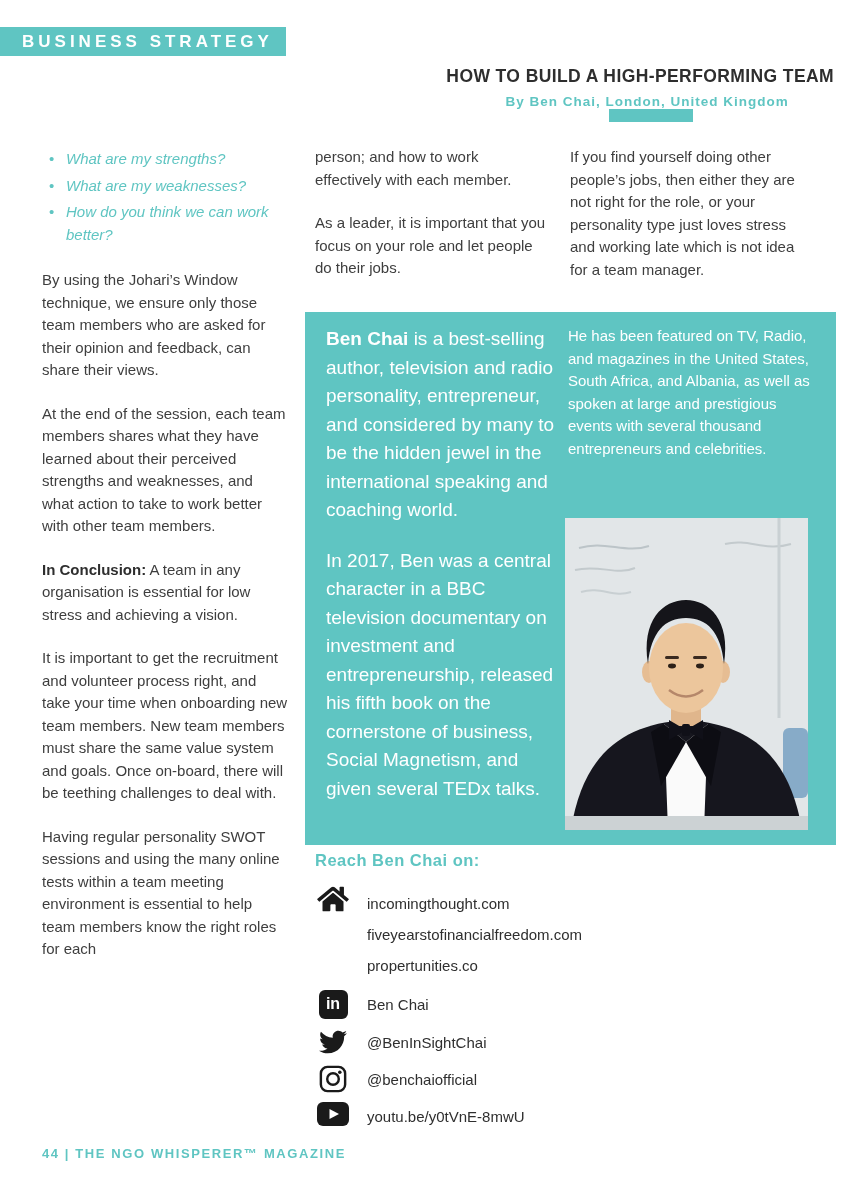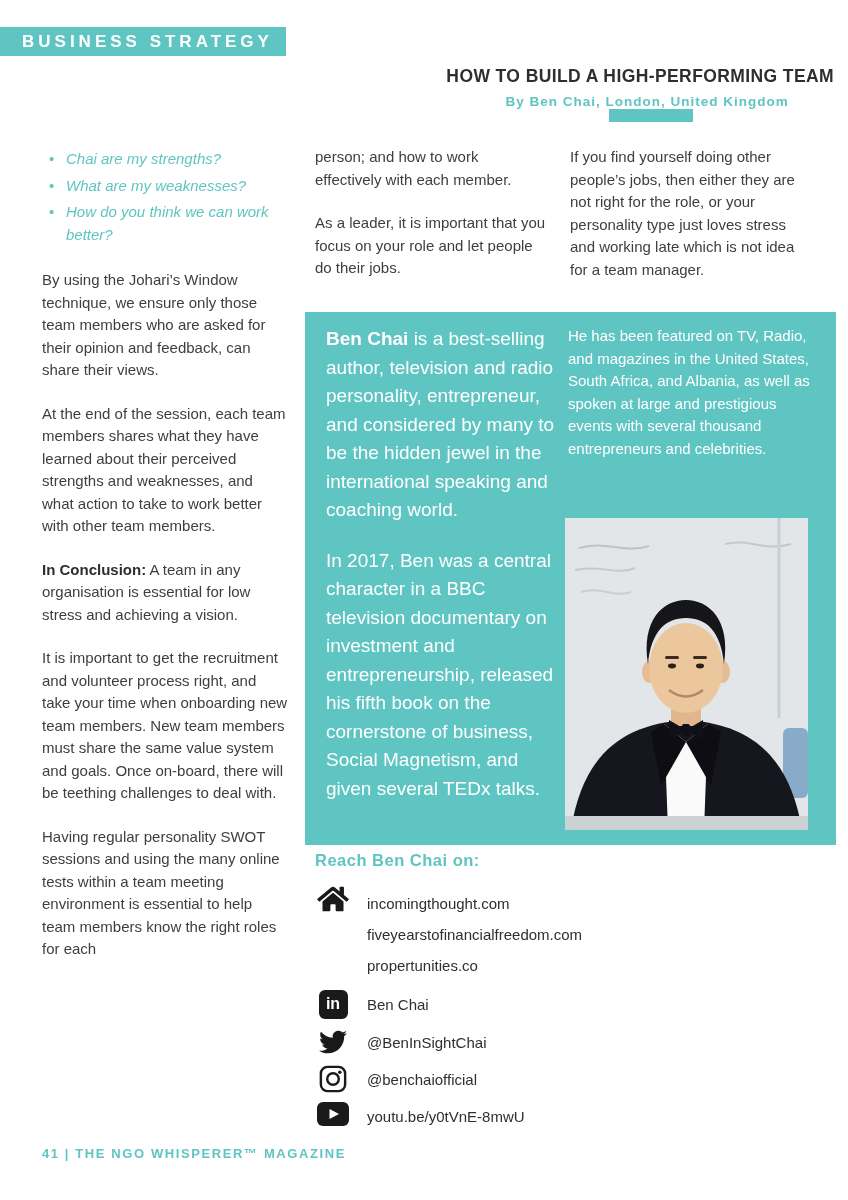--- a/index.html
+++ b/index.html
@@ -171,21 +171,21 @@
   <div class="header-block">
     <div class="article-title">HOW TO BUILD A HIGH-PERFORMING TEAM</div>
     <div class="byline-row">
       <span class="byline">By Ben Chai, London, United Kingdom</span>
       <span class="byline-bar"></span>
     </div>
   </div>
 
   <div class="col col1">
     <ul class="q-list">
-      <li>Chai are my strengths?</li>
+      <li>What are my strengths?</li>
       <li>What are my weaknesses?</li>
       <li>How do you think we can work better?</li>
     </ul>
     <p class="para">By using the Johari’s Window technique, we ensure only those team members who are asked for their opinion and feedback, can share their views.</p>
     <p class="para">At the end of the session, each team members shares what they have learned about their perceived strengths and weaknesses, and what action to take to work better with other team members.</p>
     <p class="para"><strong>In Conclusion:</strong><span> A team in any organisation is essential for low stress and achieving a vision.</span></p>
     <p class="para">It is important to get the recruitment and volunteer process right, and take your time when onboarding new team members. New team members must share the same value system and goals.  Once on-board, there will be teething challenges to deal with.</p>
     <p class="para">Having regular personality SWOT sessions and using the many online tests within a team meeting environment is essential to help team members know the right roles for each</p>
   </div>
 
@@ -305,15 +305,15 @@
           <rect x="0" y="0" width="32" height="24" rx="6" fill="#1a1a1a"></rect>
           <polygon points="12.5,7 22,12 12.5,17" fill="#ffffff"></polygon>
         </svg>
       </span>
       <div class="clines">
         <div class="cline">youtu.be/y0tVnE-8mwU</div>
       </div>
     </div>
   </div>
 
-  <div class="footer">41  |  THE NGO WHISPERER™ MAGAZINE</div>
+  <div class="footer">44  |  THE NGO WHISPERER™ MAGAZINE</div>
 
 </div>
 
 </body></html>

